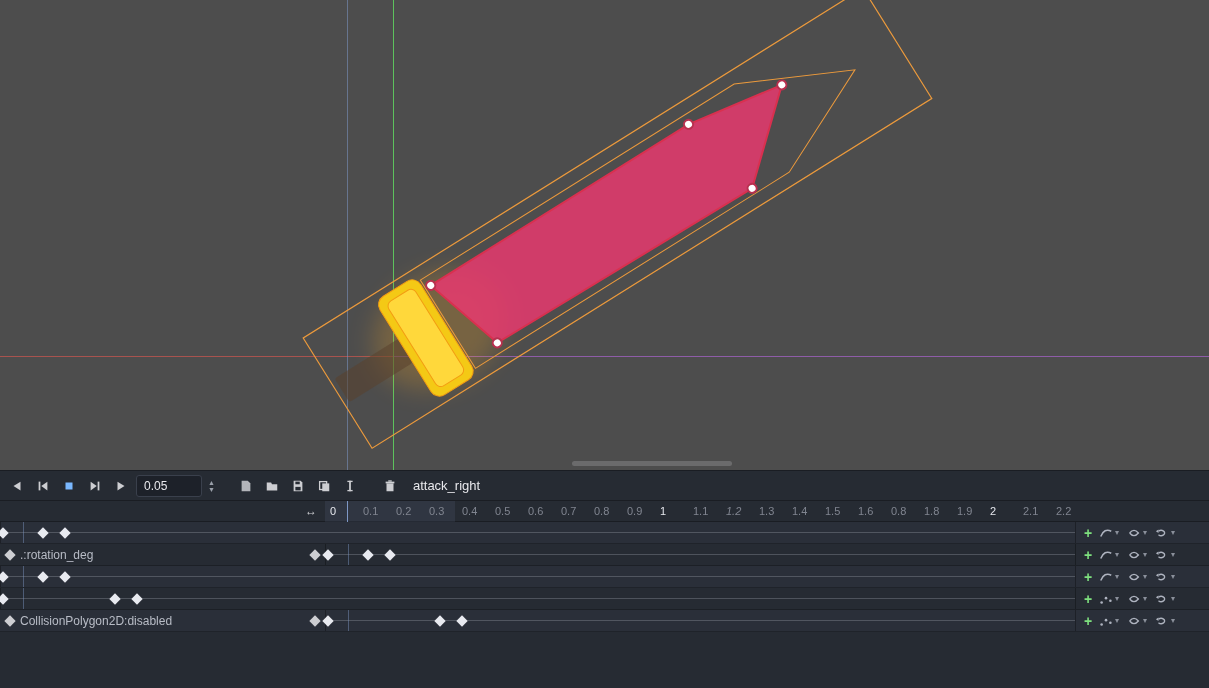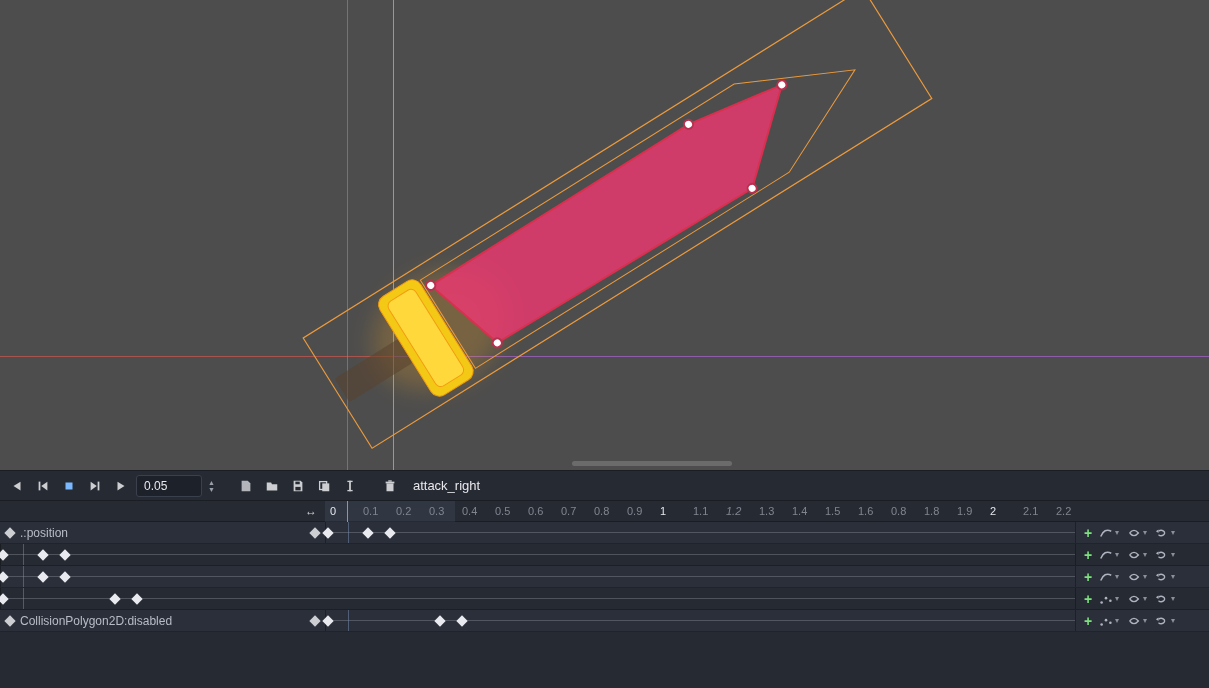--- a/index.html
+++ b/index.html
@@ -290,23 +290,60 @@
     <div class="tick" style="left: 891px;">0.8</div>
     <div class="tick" style="left: 924px;">1.8</div>
     <div class="tick" style="left: 957px;">1.9</div>
     <div class="tick major" style="left: 990px;">2</div>
     <div class="tick" style="left: 1023px;">2.1</div>
     <div class="tick" style="left: 1056px;">2.2</div>
   </div>
 
 <div class="tracks">
     <div class="track-row">
+      <div class="key-area">
+        <div class="hline"></div>
+        <div class="cursor"></div>
+        <div class="kf" style="left: 2px;"></div>
+        <div class="kf" style="left: 42px;"></div>
+        <div class="kf" style="left: 64px;"></div>
+      </div>
+      <div class="track-right">
+        <div class="rt-btn plus">+</div>
+        <div class="rt-group">
+          <div class="rt-btn">
+            <svg class="icon" viewBox="0 0 16 16">
+              <path d="M2 12 Q6 2 14 6" fill="none" stroke="currentColor" stroke-width="1.8"></path>
+            </svg>
+          </div>
+          <span class="chev">▾</span>
+        </div>
+        <div class="rt-group">
+          <div class="rt-btn">
+            <svg class="icon" viewBox="0 0 16 16">
+              <path d="M3 8 Q8 2 13 8 Q8 14 3 8" fill="none" stroke="currentColor" stroke-width="1.6"></path>
+            </svg>
+          </div>
+          <span class="chev">▾</span>
+        </div>
+        <div class="rt-group">
+          <div class="rt-btn">
+            <svg class="icon" viewBox="0 0 16 16">
+              <path d="M4 6 A4 3 0 1 1 4 10" fill="none" stroke="currentColor" stroke-width="1.6"></path>
+              <path d="M4 4 L4 8 L1 6 Z" fill="currentColor"></path>
+            </svg>
+          </div>
+          <span class="chev">▾</span>
+        </div>
+      </div>
+    </div>
+    <div class="track-row">
       <div class="track-label">
         <div class="diamond"></div>
-        <span>.:position</span>
+        <span>.:rotation_deg</span>
         <div class="diamond" style="margin-left: auto;"></div>
       </div>
       <div class="key-area">
         <div class="hline"></div>
         <div class="cursor"></div>
         <div class="kf" style="left: 2px;"></div>
         <div class="kf" style="left: 42px;"></div>
         <div class="kf" style="left: 64px;"></div>
       </div>
       <div class="track-right">
@@ -373,29 +410,31 @@
           </div>
           <span class="chev">▾</span>
         </div>
       </div>
     </div>
     <div class="track-row">
       <div class="key-area">
         <div class="hline"></div>
         <div class="cursor"></div>
         <div class="kf" style="left: 2px;"></div>
-        <div class="kf" style="left: 42px;"></div>
-        <div class="kf" style="left: 64px;"></div>
+        <div class="kf" style="left: 114px;"></div>
+        <div class="kf" style="left: 136px;"></div>
       </div>
       <div class="track-right">
         <div class="rt-btn plus">+</div>
         <div class="rt-group">
           <div class="rt-btn">
             <svg class="icon" viewBox="0 0 16 16">
-              <path d="M2 12 Q6 2 14 6" fill="none" stroke="currentColor" stroke-width="1.8"></path>
+              <circle cx="3" cy="12" r="1.5" fill="currentColor"></circle>
+              <circle cx="8" cy="7" r="1.5" fill="currentColor"></circle>
+              <circle cx="13" cy="10" r="1.5" fill="currentColor"></circle>
             </svg>
           </div>
           <span class="chev">▾</span>
         </div>
         <div class="rt-group">
           <div class="rt-btn">
             <svg class="icon" viewBox="0 0 16 16">
               <path d="M3 8 Q8 2 13 8 Q8 14 3 8" fill="none" stroke="currentColor" stroke-width="1.6"></path>
             </svg>
           </div>
@@ -406,20 +445,25 @@
             <svg class="icon" viewBox="0 0 16 16">
               <path d="M4 6 A4 3 0 1 1 4 10" fill="none" stroke="currentColor" stroke-width="1.6"></path>
               <path d="M4 4 L4 8 L1 6 Z" fill="currentColor"></path>
             </svg>
           </div>
           <span class="chev">▾</span>
         </div>
       </div>
     </div>
     <div class="track-row">
+      <div class="track-label">
+        <div class="diamond"></div>
+        <span>CollisionPolygon2D:disabled</span>
+        <div class="diamond" style="margin-left: auto;"></div>
+      </div>
       <div class="key-area">
         <div class="hline"></div>
         <div class="cursor"></div>
         <div class="kf" style="left: 2px;"></div>
         <div class="kf" style="left: 114px;"></div>
         <div class="kf" style="left: 136px;"></div>
       </div>
       <div class="track-right">
         <div class="rt-btn plus">+</div>
         <div class="rt-group">
@@ -444,57 +488,13 @@
           <div class="rt-btn">
             <svg class="icon" viewBox="0 0 16 16">
               <path d="M4 6 A4 3 0 1 1 4 10" fill="none" stroke="currentColor" stroke-width="1.6"></path>
               <path d="M4 4 L4 8 L1 6 Z" fill="currentColor"></path>
             </svg>
           </div>
           <span class="chev">▾</span>
         </div>
       </div>
     </div>
-    <div class="track-row">
-      <div class="track-label">
-        <div class="diamond"></div>
-        <span>CollisionPolygon2D:disabled</span>
-        <div class="diamond" style="margin-left: auto;"></div>
-      </div>
-      <div class="key-area">
-        <div class="hline"></div>
-        <div class="cursor"></div>
-        <div class="kf" style="left: 2px;"></div>
-        <div class="kf" style="left: 114px;"></div>
-        <div class="kf" style="left: 136px;"></div>
-      </div>
-      <div class="track-right">
-        <div class="rt-btn plus">+</div>
-        <div class="rt-group">
-          <div class="rt-btn">
-            <svg class="icon" viewBox="0 0 16 16">
-              <circle cx="3" cy="12" r="1.5" fill="currentColor"></circle>
-              <circle cx="8" cy="7" r="1.5" fill="currentColor"></circle>
-              <circle cx="13" cy="10" r="1.5" fill="currentColor"></circle>
-            </svg>
-          </div>
-          <span class="chev">▾</span>
-        </div>
-        <div class="rt-group">
-          <div class="rt-btn">
-            <svg class="icon" viewBox="0 0 16 16">
-              <path d="M3 8 Q8 2 13 8 Q8 14 3 8" fill="none" stroke="currentColor" stroke-width="1.6"></path>
-            </svg>
-          </div>
-          <span class="chev">▾</span>
-        </div>
-        <div class="rt-group">
-          <div class="rt-btn">
-            <svg class="icon" viewBox="0 0 16 16">
-              <path d="M4 6 A4 3 0 1 1 4 10" fill="none" stroke="currentColor" stroke-width="1.6"></path>
-              <path d="M4 4 L4 8 L1 6 Z" fill="currentColor"></path>
-            </svg>
-          </div>
-          <span class="chev">▾</span>
-        </div>
-      </div>
-    </div>
   </div>
 
 </body></html>

